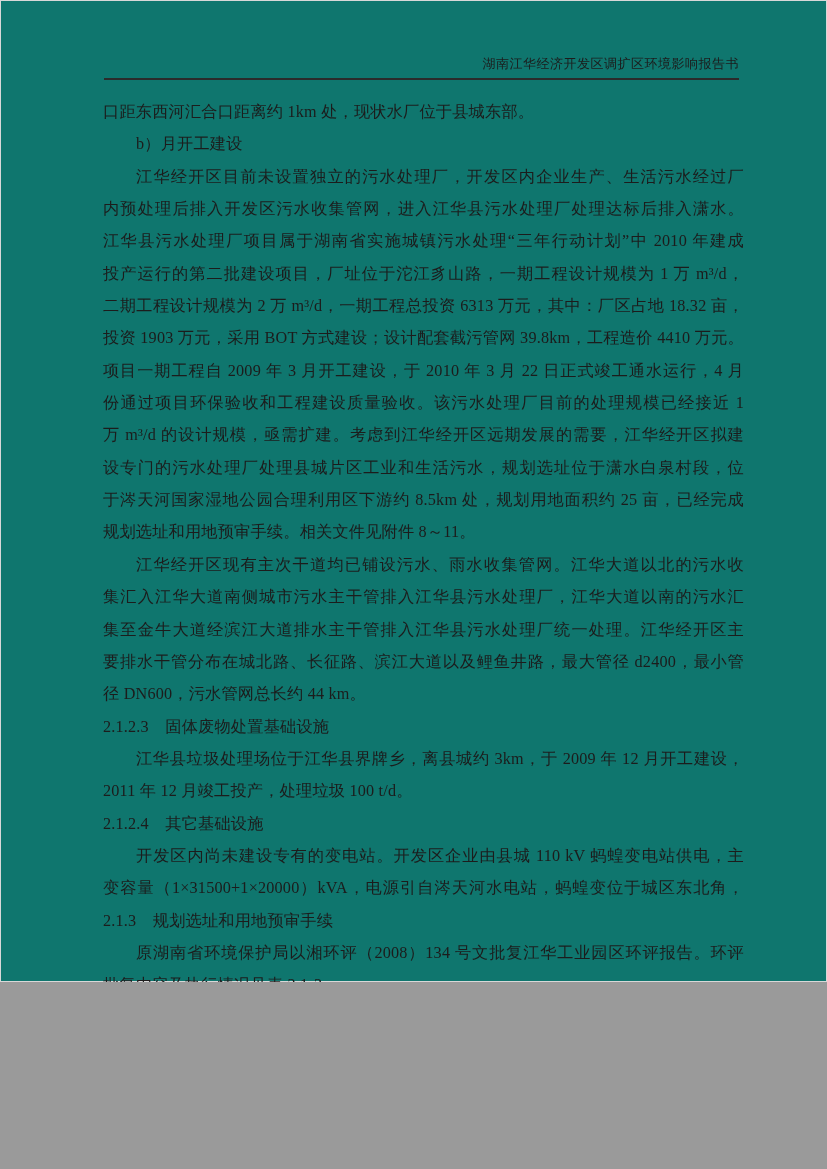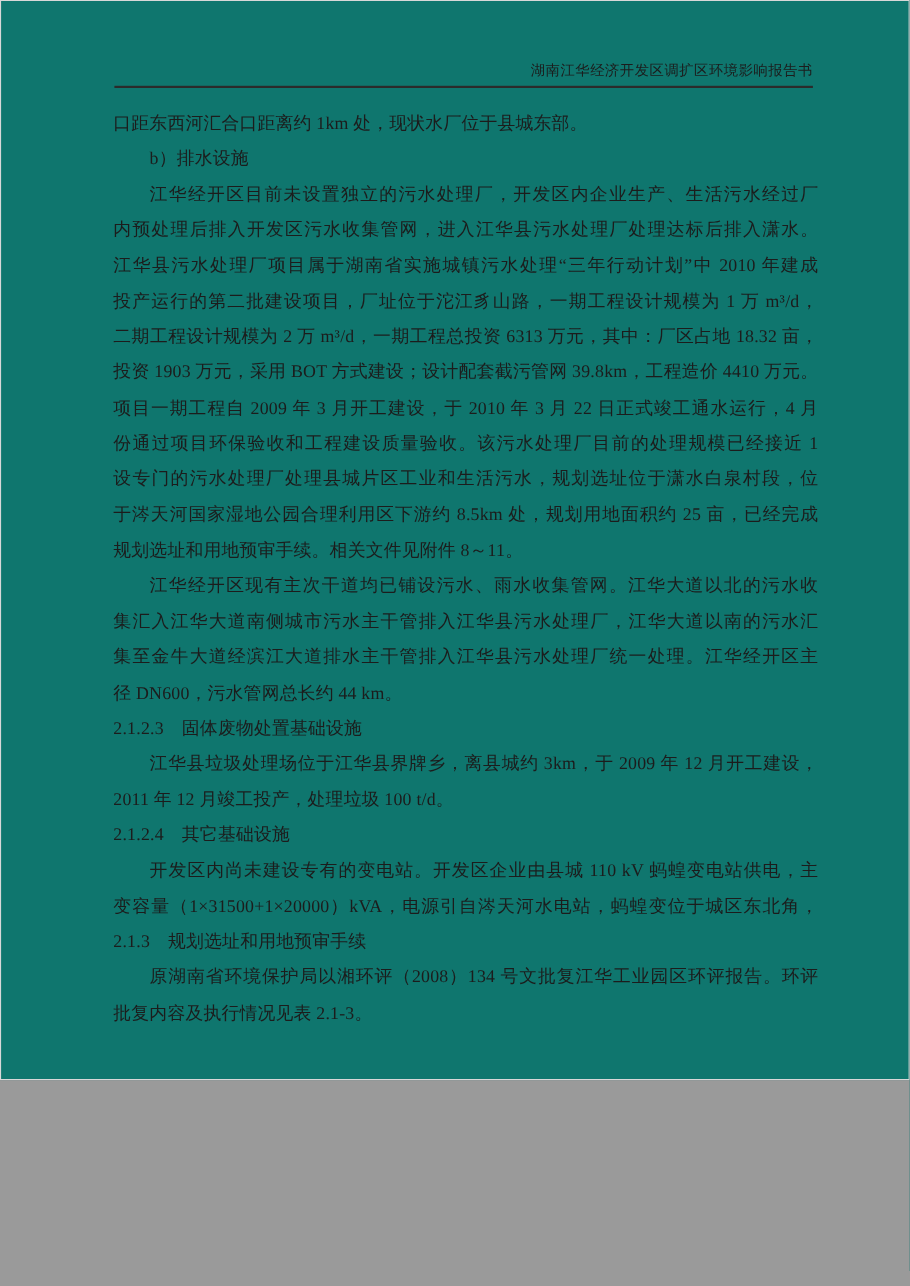--- a/index.html
+++ b/index.html
@@ -59,51 +59,53 @@
 <div class="page">
   <div>
     <span class="header-title">湖南江华经济开发区调扩区环境影响报告书</span>
     <div class="header-rule"></div>
   </div>
 
   <div class="doc-body">
 
       <div class="line line-end">口距东西河汇合口距离约 1km 处，现状水厂位于县城东部。</div>
 
-      <div class="line line-end indented">b）排水设施</div>
+      <div class="line line-end indented">b）月开工建设</div>
 
       <div class="line line-fill indented">江华经开区目前未设置独立的污水处理厂，开发区内企业生产、生活污水经过厂</div>
 
       <div class="line line-fill">内预处理后排入开发区污水收集管网，进入江华县污水处理厂处理达标后排入潇水。</div>
 
       <div class="line line-fill">江华县污水处理厂项目属于湖南省实施城镇污水处理“三年行动计划”中 2010 年建成</div>
 
       <div class="line line-fill">投产运行的第二批建设项目，厂址位于沱江豸山路，一期工程设计规模为 1 万 m³/d，</div>
 
       <div class="line line-fill">二期工程设计规模为 2 万 m³/d，一期工程总投资 6313 万元，其中：厂区占地 18.32 亩，</div>
 
       <div class="line line-fill">投资 1903 万元，采用 BOT 方式建设；设计配套截污管网 39.8km，工程造价 4410 万元。</div>
 
       <div class="line line-fill">项目一期工程自 2009 年 3 月开工建设，于 2010 年 3 月 22 日正式竣工通水运行，4 月</div>
 
       <div class="line line-fill">份通过项目环保验收和工程建设质量验收。该污水处理厂目前的处理规模已经接近 1</div>
 
+      <div class="line line-fill">万 m³/d 的设计规模，亟需扩建。考虑到江华经开区远期发展的需要，江华经开区拟建</div>
 
       <div class="line line-fill">设专门的污水处理厂处理县城片区工业和生活污水，规划选址位于潇水白泉村段，位</div>
 
       <div class="line line-fill">于涔天河国家湿地公园合理利用区下游约 8.5km 处，规划用地面积约 25 亩，已经完成</div>
 
       <div class="line line-end">规划选址和用地预审手续。相关文件见附件 8～11。</div>
 
       <div class="line line-fill indented">江华经开区现有主次干道均已铺设污水、雨水收集管网。江华大道以北的污水收</div>
 
       <div class="line line-fill">集汇入江华大道南侧城市污水主干管排入江华县污水处理厂，江华大道以南的污水汇</div>
 
       <div class="line line-fill">集至金牛大道经滨江大道排水主干管排入江华县污水处理厂统一处理。江华经开区主</div>
 
+      <div class="line line-fill">要排水干管分布在城北路、长征路、滨江大道以及鲤鱼井路，最大管径 d2400，最小管</div>
 
       <div class="line line-end">径 DN600，污水管网总长约 44 km。</div>
 
       <div class="line line-heading">2.1.2.3　固体废物处置基础设施</div>
 
       <div class="line line-fill indented">江华县垃圾处理场位于江华县界牌乡，离县城约 3km，于 2009 年 12 月开工建设，</div>
 
       <div class="line line-end">2011 年 12 月竣工投产，处理垃圾 100 t/d。</div>
 
       <div class="line line-heading">2.1.2.4　其它基础设施</div>

